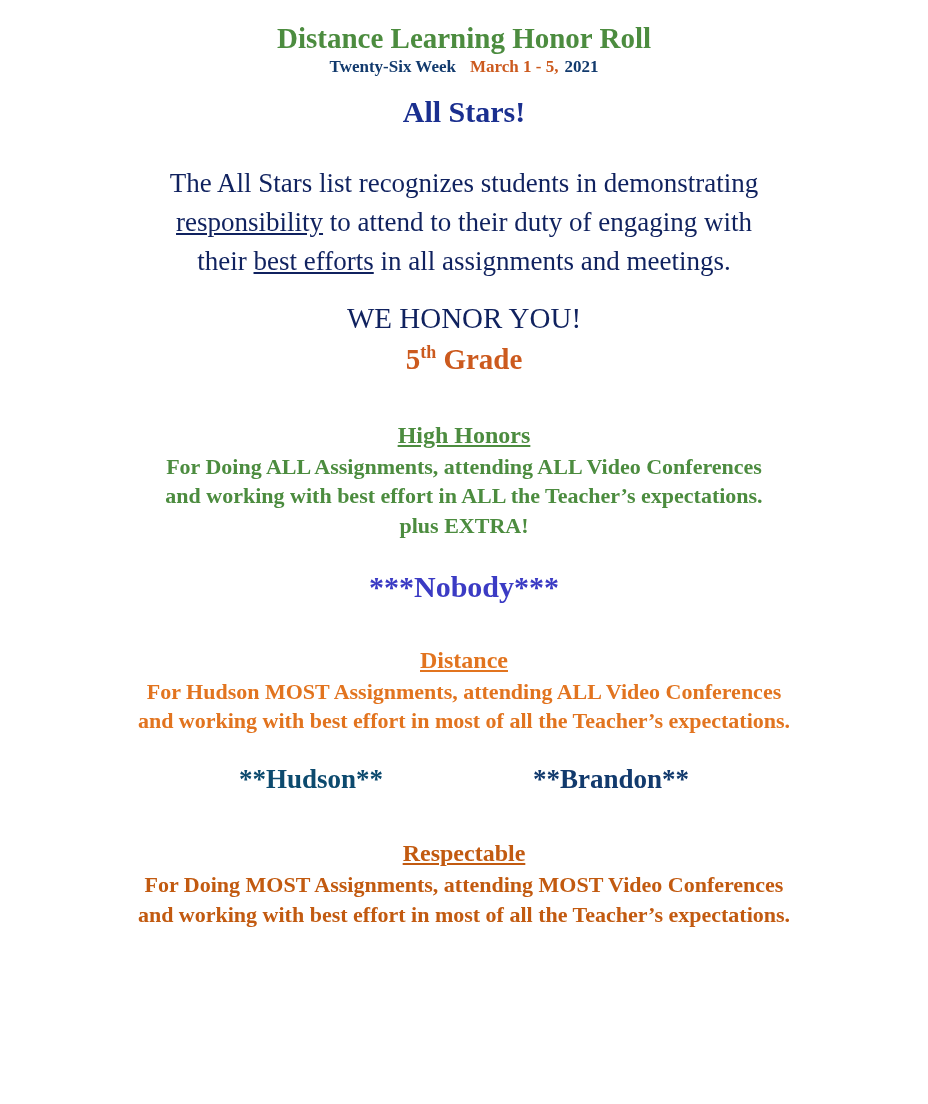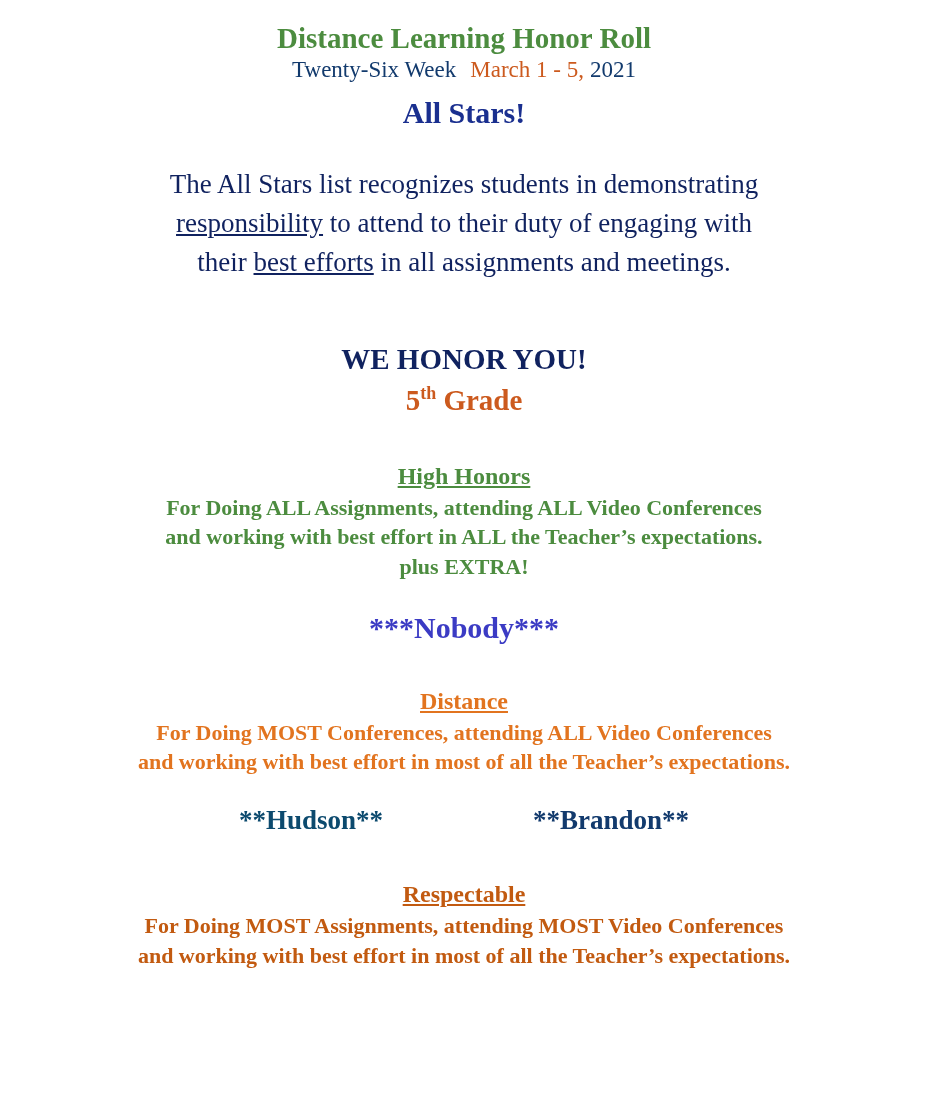--- a/index.html
+++ b/index.html
@@ -21,24 +21,24 @@
     text-align: center;
   }
   .title-main {
     font-size: 29px;
     font-weight: bold;
     color: #4c8c3f;
     line-height: 1.15;
     margin: 0 0 2px 0;
   }
   .subtitle-row {
-    font-size: 23px;
-    font-weight: normal;
+    font-size: 17px;
+    font-weight: bold;
     line-height: 1.15;
-    margin: 0 0 11px 0;
+    margin: 0 0 17px 0;
     color: #123a6d;
   }
   .subtitle-row .week {
     color: #123a6d;
   }
   .subtitle-row .dates {
     color: #cc5a1e;
     margin-left: 14px;
   }
   .subtitle-row .year {
@@ -58,23 +58,23 @@
     color: #10225f;
     line-height: 1.45;
     margin: 34px auto 0 auto;
     max-width: 840px;
   }
   .intro u {
     text-decoration: underline;
   }
   .honor-you {
     font-size: 29px;
-    font-weight: bold;
+    font-weight: normal;
     color: #10225f;
-    margin: 60px 0 0 0;
+    margin: 20px 0 0 0;
     line-height: 1.2;
   }
   .grade {
     font-size: 29px;
     font-weight: bold;
     color: #cc5a1e;
     margin: 6px 0 0 0;
     line-height: 1.2;
   }
   .grade sup {
@@ -158,21 +158,21 @@
       <span>plus EXTRA!</span>
     </div>
     <div class="names-row">
       <span class="name-nobody-blue">***Nobody***</span>
     </div>
   </div>
 
   <div class="section section-2">
     <div class="section-head orange">Distance</div>
     <div class="section-desc orange">
-      <span>For Doing MOST Conferences, attending ALL Video Conferences</span><br>
+      <span>For Hudson MOST Assignments, attending ALL Video Conferences</span><br>
       <span>and working with best effort in most of all the Teacher’s expectations.</span>
     </div>
     <div class="names-row spaced">
       <span class="name-maroon">**Hudson**</span>
       <span class="name-navy">**Brandon**</span>
     </div>
   </div>
 
   <div class="section section-3">
     <div class="section-head darkorange">Respectable</div>

